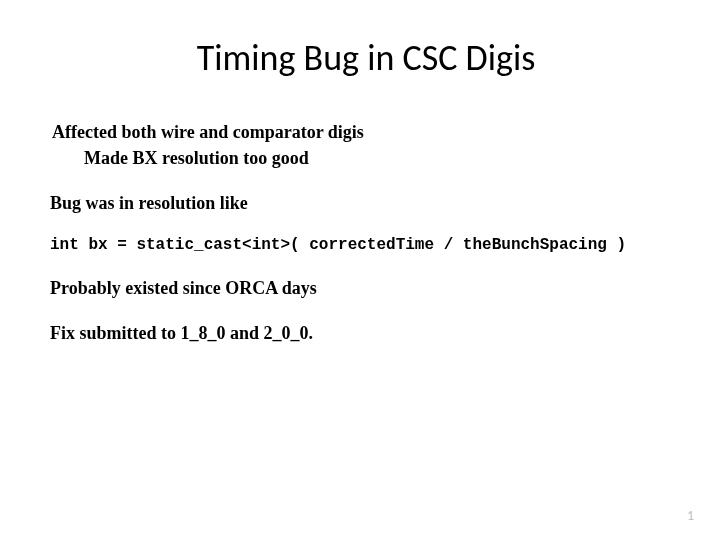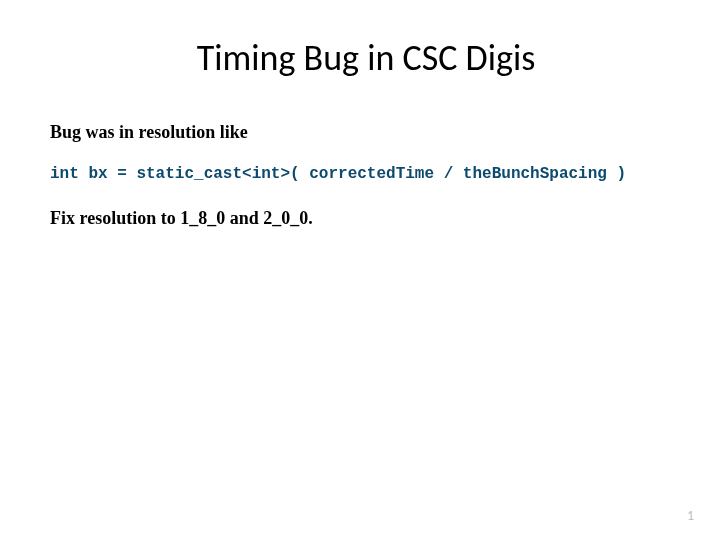--- a/index.html
+++ b/index.html
@@ -37,21 +37,21 @@
       color: #000;
       line-height: 1.35;
     }
     .indent {
       padding-left: 32px;
     }
     .code-line {
       font-family: "Courier New", Courier, monospace;
       font-size: 16px;
       font-weight: bold;
-      color: #0c4a6e;
+      color: #000000;
       margin-top: 20px;
       margin-bottom: 20px;
     }
     .para {
       margin-bottom: 20px;
     }
     .page-number {
       position: absolute;
       bottom: 20px;
       right: 30px;
@@ -60,24 +60,29 @@
       color: #bfbfbf;
     }
   </style>
 </head>
 <body>
 
 <div class="slide">
   <h1 class="title">Timing Bug in CSC Digis</h1>
 
   <div class="body-text">
+    <div class="para">
+      <div>Affected both wire and comparator digis</div>
+      <div class="indent">Made BX resolution too good</div>
+    </div>
 
     <div>Bug was in resolution like</div>
 
     <div class="code-line">int bx = static_cast&lt;int&gt;( correctedTime / theBunchSpacing )</div>
 
 
+    <div class="para">Probably existed since ORCA days</div>
 
-    <div class="para">Fix resolution to 1_8_0 and 2_0_0.</div>
+    <div class="para">Fix submitted to 1_8_0 and 2_0_0.</div>
   </div>
 
   <div class="page-number">1</div>
 </div>
 
 </body></html>

